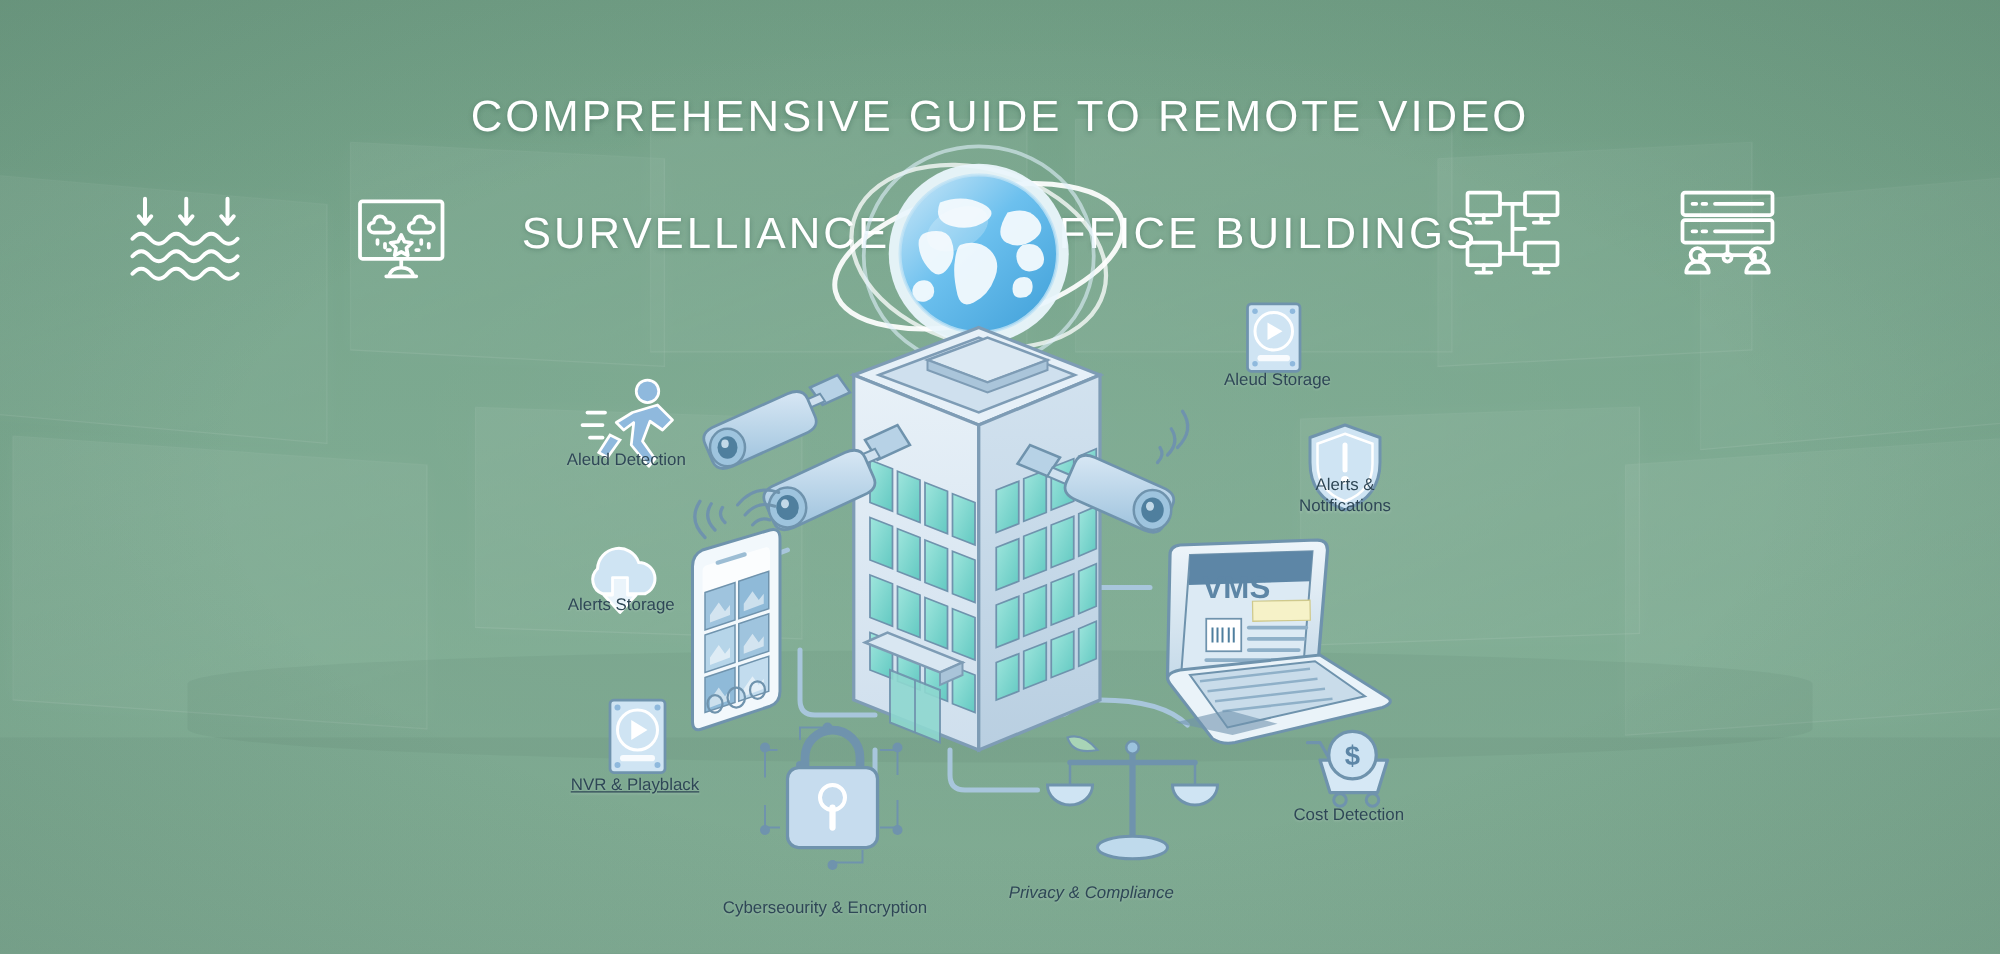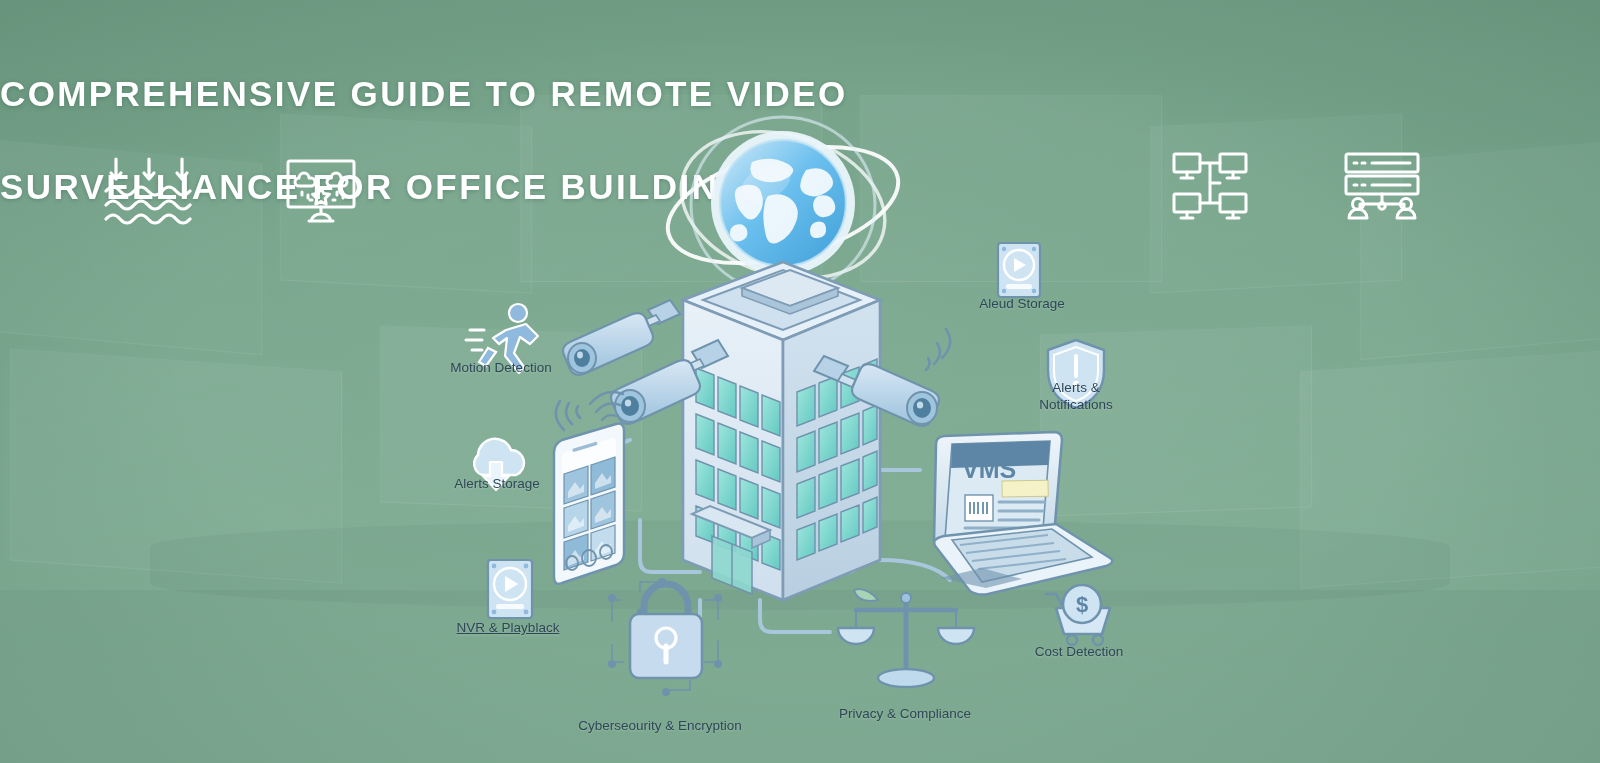--- a/index.html
+++ b/index.html
@@ -36,22 +36,23 @@
     background:radial-gradient(ellipse 85% 85% at 50% 50%, rgba(0,0,0,0) 45%, rgba(35,70,58,.20) 100%);
   }
   .green-wash{
     position:absolute;inset:0;
     background:linear-gradient(180deg, rgba(110,156,130,.55), rgba(128,172,146,.45));
   }
 
   
   .title{
     position:absolute;left:0;right:0;top:24px;
+    text-align:center;
     color:#ffffff;
-    font-weight:bold;
+    font-weight:normal;
     font-size:35px;
     letter-spacing:2.4px;
     line-height:1.33;
     text-shadow:0 1px 4px rgba(40,80,65,.35);
     white-space:pre-line;
     pointer-events:none;
   }
 
   
   .deco{position:absolute;}
@@ -465,23 +466,23 @@
     <g>
       <path d="M1046 594 h10 l8 14" fill="none" stroke="#6f93ad" stroke-width="2.6" stroke-linecap="round"></path>
       <path d="M1056 608 h54 l-8 26 h-38 z" fill="#d6e8f5" stroke="#6f93ad" stroke-width="2.6" stroke-linejoin="round"></path>
       <circle cx="1072" cy="640" r="5" fill="none" stroke="#6f93ad" stroke-width="2.4"></circle>
       <circle cx="1098" cy="640" r="5" fill="none" stroke="#6f93ad" stroke-width="2.4"></circle>
       <circle cx="1082" cy="604" r="19" fill="#cfe4f3" stroke="#6f93ad" stroke-width="2.6"></circle>
       <text x="1082" y="612" text-anchor="middle" font-family="Liberation Sans, sans-serif" font-size="22" font-weight="bold" fill="#5d86a6">$</text>
     </g>
   </svg>
 
-  <div class="lbl w" style="left:501px;top:360px;">Motion Detection</div>
+  <div class="lbl w" style="left:501px;top:360px;">Aleud Detection</div>
   <div class="lbl w" style="left:497px;top:476px;">Alerts Storage</div>
   <div class="lbl w" style="left:508px;top:620px;text-decoration:underline;">NVR &amp; Playblack</div>
   <div class="lbl w" style="left:660px;top:707px;margin-top:11px;">Cyberseourity &amp; Encryption</div>
-  <div class="lbl w" style="left:905px;top:706px;">Privacy &amp; Compliance</div>
+  <div class="lbl w" style="left:873px;top:706px;font-style:italic;">Privacy &amp; Compliance</div>
   <div class="lbl w" style="left:1079px;top:644px;">Cost Detection</div>
   <div class="lbl w" style="left:1076px;top:380px;">Alerts &amp;
 Notifications</div>
   <div class="lbl w" style="left:1022px;top:296px;text-align:right;">Aleud Storage</div>
 
 </div>
 
 </body></html>

